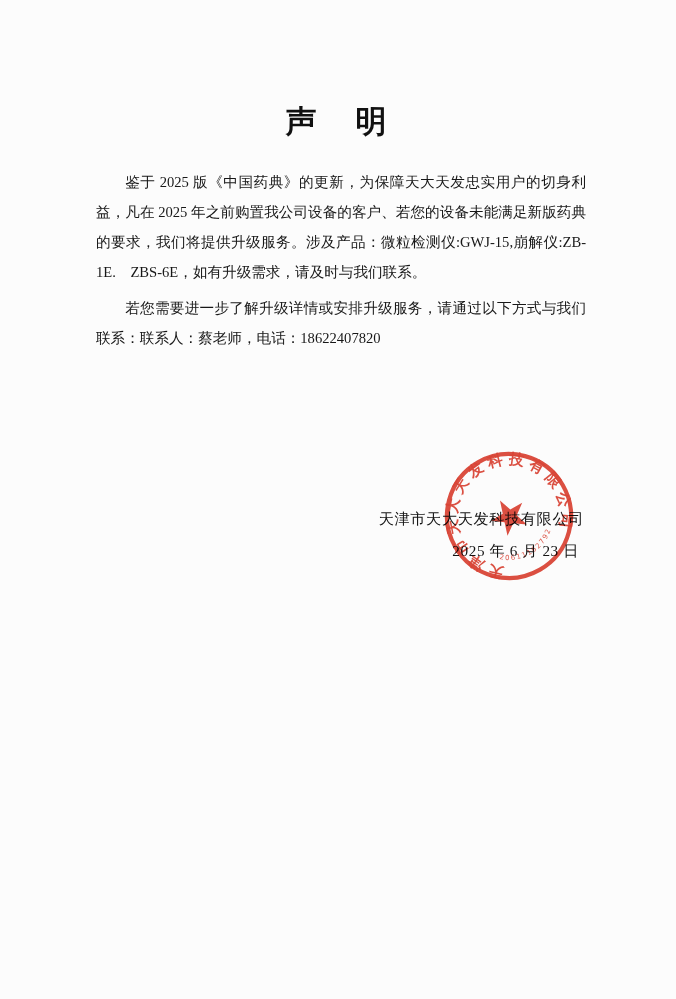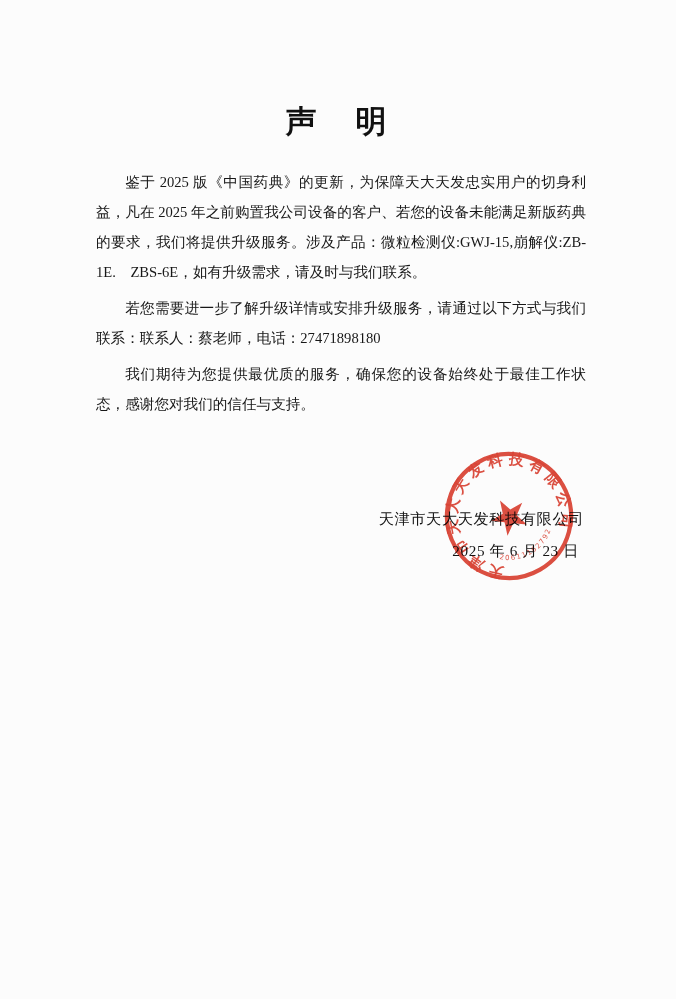--- a/index.html
+++ b/index.html
@@ -60,22 +60,21 @@
 </style>
 </head>
 <body>
 
 <div class="page">
 
   <div class="doc-title">声　明</div>
 
   <div class="doc-body">
     <p>鉴于 2025 版《中国药典》的更新，为保障天大天发忠实用户的切身利益，凡在 2025 年之前购置我公司设备的客户、若您的设备未能满足新版药典的要求，我们将提供升级服务。涉及产品：微粒检测仪:GWJ-15,崩解仪:ZB-1E.　ZBS-6E，如有升级需求，请及时与我们联系。</p>
-    <p>若您需要进一步了解升级详情或安排升级服务，请通过以下方式与我们联系：联系人：蔡老师，电话：27471898180</p>
-    <p>我们期待为您提供最优质的服务，确保您的设备始终处于最佳工作状态，感谢您对我们的信任与支持。</p>
+    <p>若您需要进一步了解升级详情或安排升级服务，请通过以下方式与我们联系：联系人：蔡老师，电话：18622407820</p>
   </div>
 
   <div class="signature">
     <div class="sig-company">天津市天大天发科技有限公司</div>
     <div class="sig-date">2025 年 6 月 23 日</div>
   </div>
 
   <div class="seal">
     <svg width="134" height="134" viewBox="0 0 134 134" xmlns="http://www.w3.org/2000/svg" aria-hidden="true">
       <defs>

